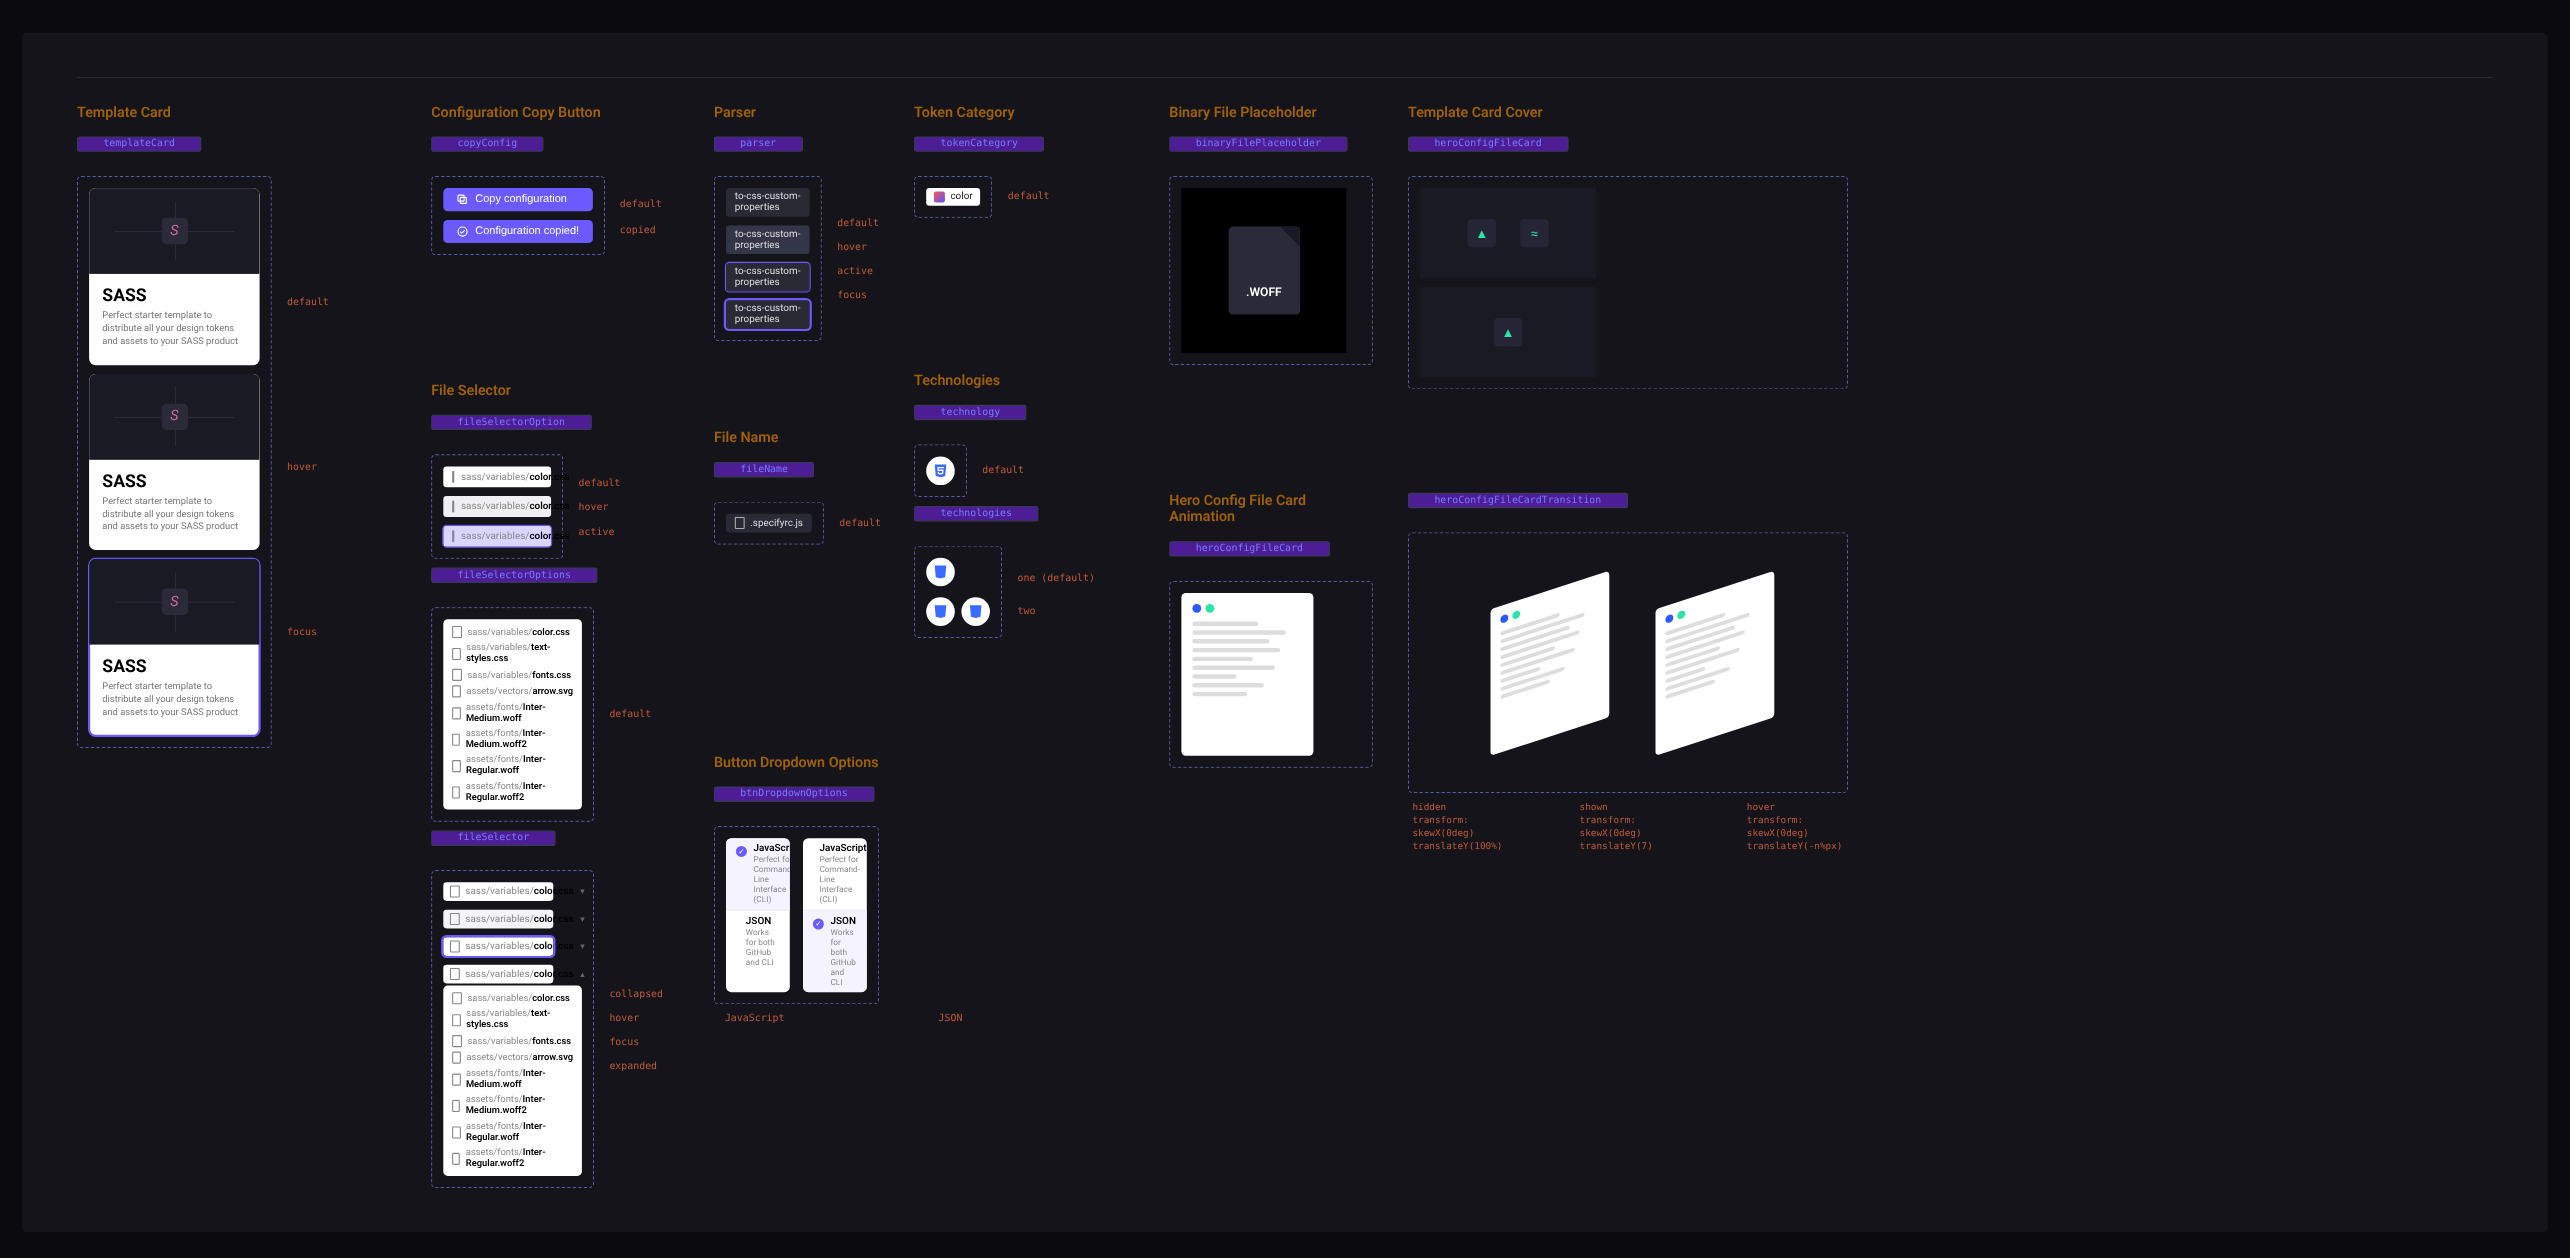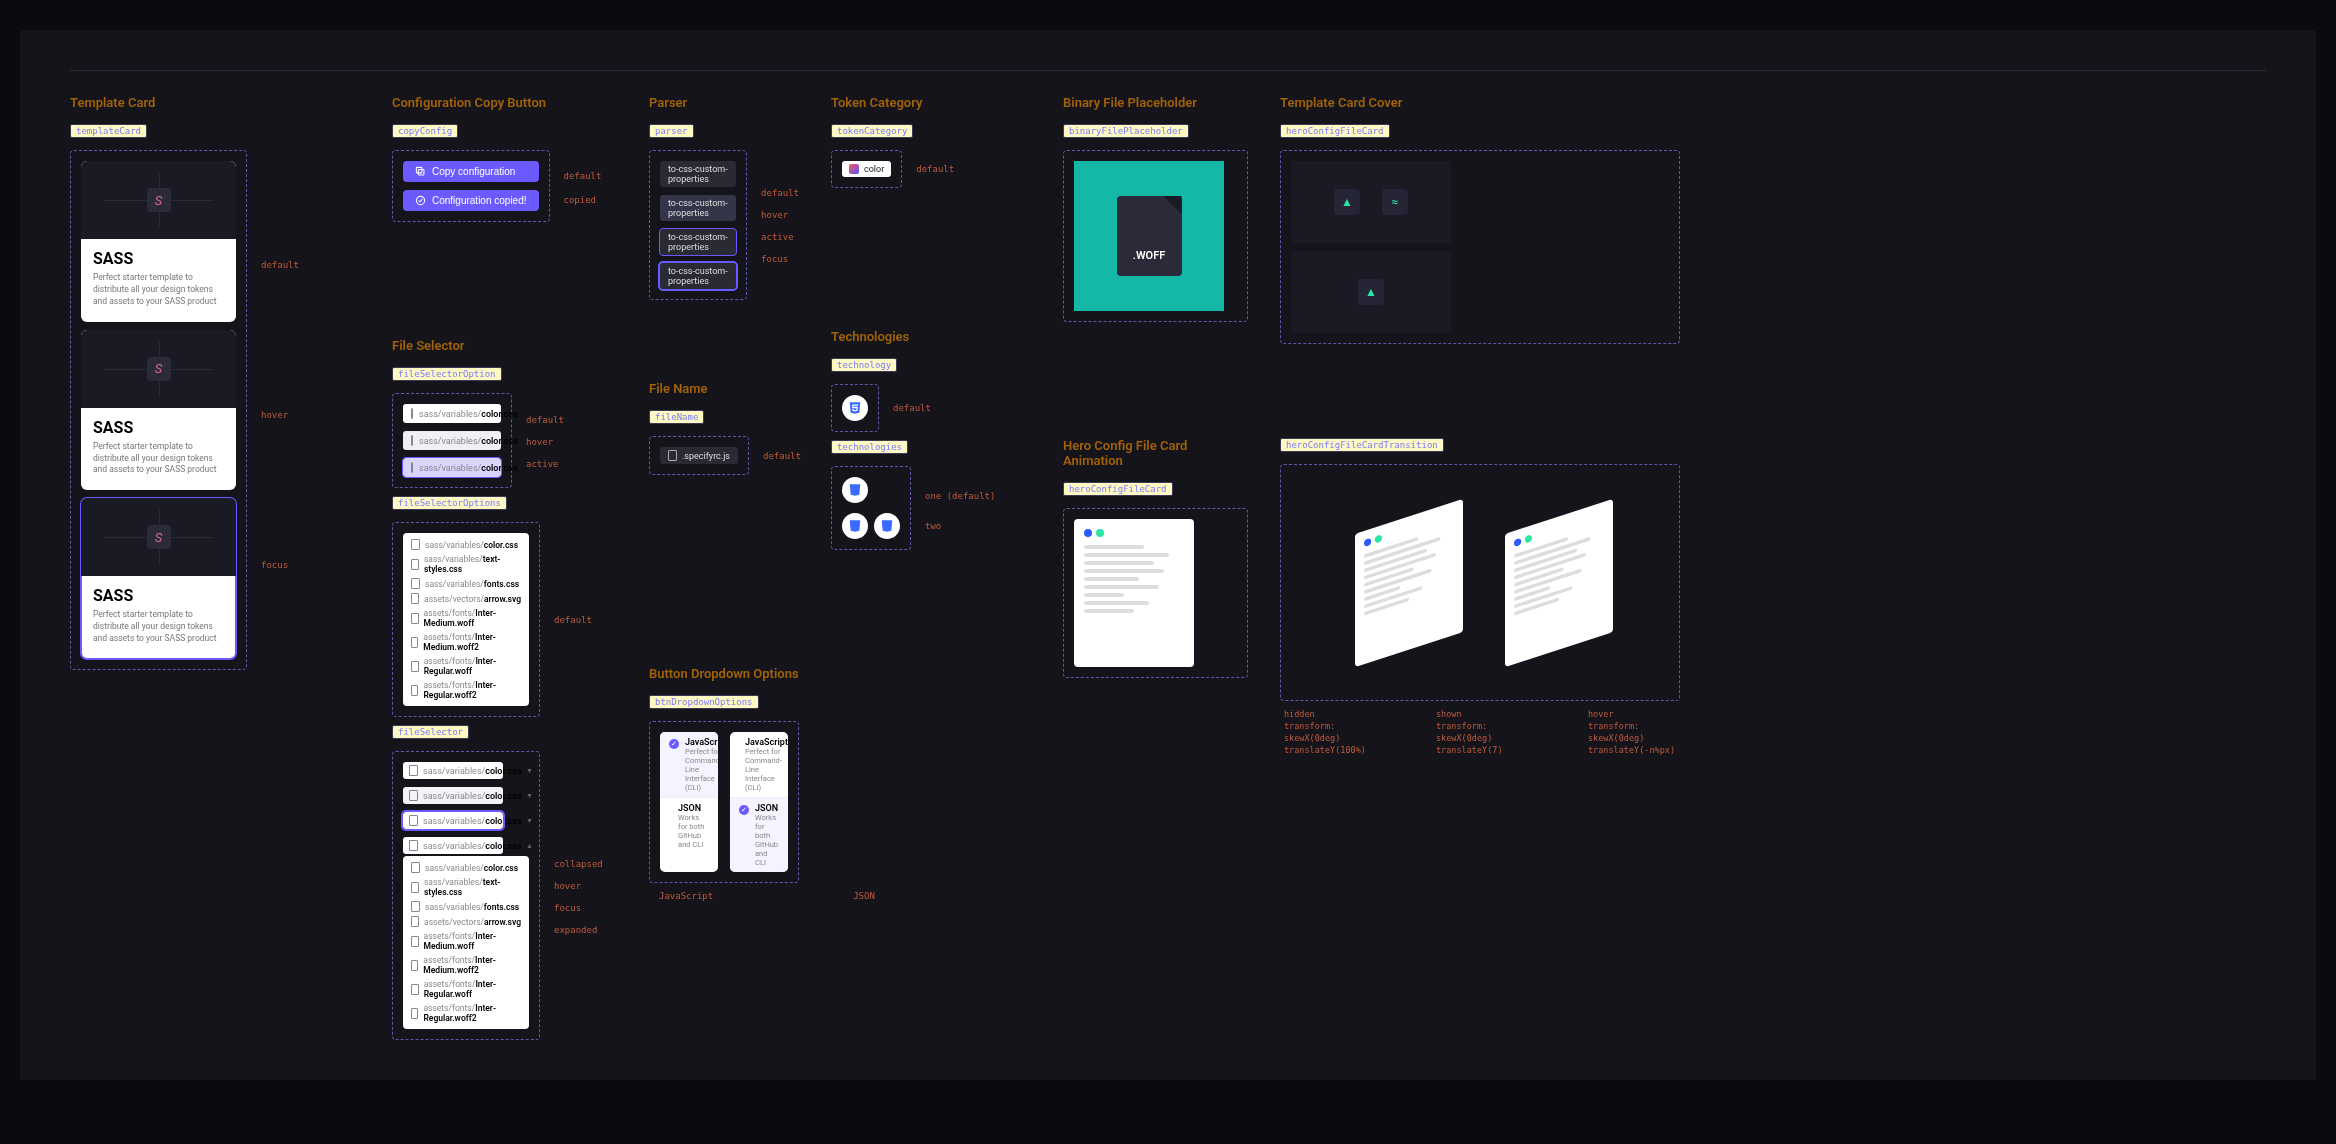--- a/index.html
+++ b/index.html
@@ -42,25 +42,25 @@
   font-size: 13px;
   font-weight: 600;
   color: #a16207;
   margin-bottom: 6px;
 }
 .component-tag {
   display: inline-block;
   font-family: ui-monospace, Menlo, monospace;
   font-size: 9px;
   color: #7a7aff;
-  background: #fef9c3;
+  background: #4c1d95;
   border: 1px solid #3a3a55;
-  padding: 1px 5px;
+  padding: 1px 23px;
   border-radius: 2px;
-  margin-bottom: 4px;
+  margin-bottom: 14px;
   width: fit-content;
 }
 .variant-box {
   border: 1px dashed #5a5aaa;
   border-radius: 4px;
   padding: 10px;
 }
 .variant-row {
   display: flex;
   align-items: center;
@@ -150,21 +150,21 @@
   border-radius: 3px;
   padding: 3px 7px;
   font-size: 9px;
 }
 .swatch { width: 10px; height: 10px; border-radius: 2px; background: linear-gradient(135deg,#f55,#55f); }
 
 
 .binfile {
   width: 150px;
   height: 150px;
-  background: #14b8a6;
+  background: #000000;
   display: flex;
   align-items: center;
   justify-content: center;
   position: relative;
 }
 .binfile-inner {
   width: 65px;
   height: 80px;
   background: #2a2a38;
   border-radius: 4px;

